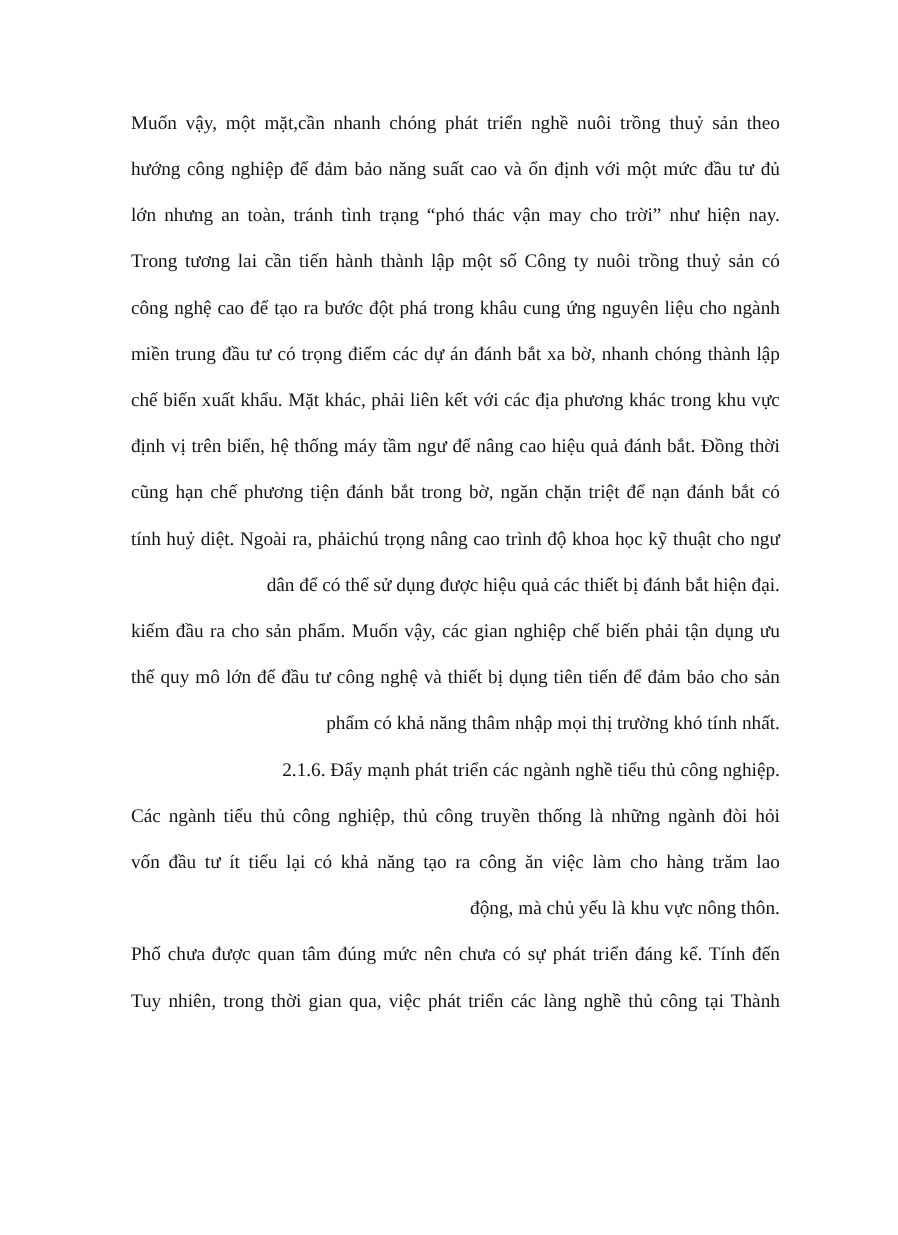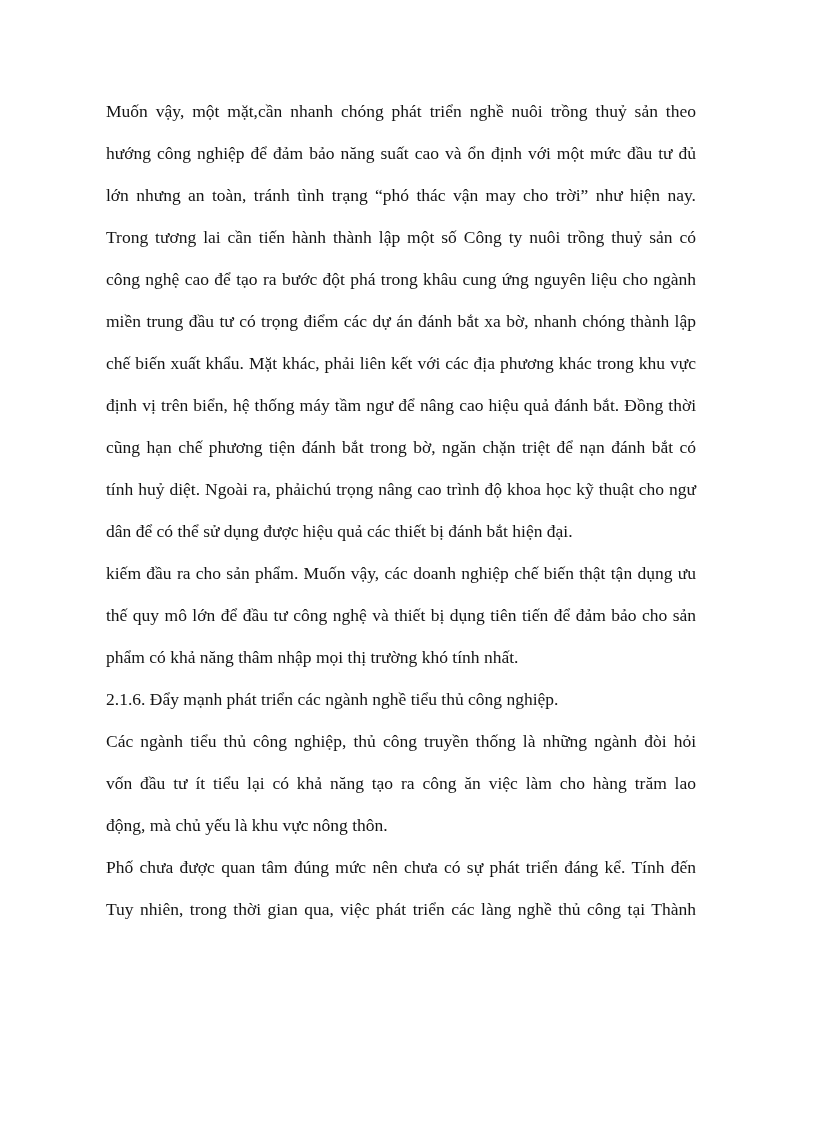--- a/index.html
+++ b/index.html
@@ -11,30 +11,30 @@
   .page {
     position: relative;
     width: 816px;
     height: 1123px;
     background: #ffffff;
     color: #141414;
     overflow: hidden;
   }
   .text-block {
     position: absolute;
-    left: 106px;
+    left: 119px;
     top: 90px;
     width: 590px;
     font-size: 17.5px;
   }
   .line {
     height: 42px;
     line-height: 42px;
     white-space: normal;
-    text-align: left;
+    text-align: right;
   }
   .line.j {
     text-align: justify;
     text-align-last: justify;
   }
 </style>
 </head>
 <body>
 
 <div class="page">
@@ -48,21 +48,21 @@
       <div class="line j">công nghệ cao để tạo ra bước đột phá trong khâu cung ứng nguyên liệu cho ngành</div>
       <div class="line j">miền trung đầu tư có trọng điểm các dự án đánh bắt xa bờ, nhanh chóng thành lập</div>
       <div class="line j">chế biến xuất khẩu. Mặt khác, phải liên kết với các địa phương khác trong khu vực</div>
       <div class="line j">định vị trên biển, hệ thống máy tầm ngư để nâng cao hiệu quả đánh bắt. Đồng thời</div>
       <div class="line j">cũng hạn chế phương tiện đánh bắt trong bờ, ngăn chặn triệt để nạn đánh bắt có</div>
       <div class="line j">tính huỷ diệt. Ngoài ra, phảichú trọng nâng cao trình độ khoa học kỹ thuật cho ngư</div>
       <div class="line">dân để có thể sử dụng được hiệu quả các thiết bị đánh bắt hiện đại.</div>
     </div>
 
     <div>
-      <div class="line j">kiếm đầu ra cho sản phẩm. Muốn vậy, các doanh nghiệp chế biến thật tận dụng ưu</div>
+      <div class="line j">kiếm đầu ra cho sản phẩm. Muốn vậy, các gian nghiệp chế biến phải tận dụng ưu</div>
       <div class="line j">thế quy mô lớn để đầu tư công nghệ và thiết bị dụng tiên tiến để đảm bảo cho sản</div>
       <div class="line">phẩm có khả năng thâm nhập mọi thị trường khó tính nhất.</div>
     </div>
 
     <div>
       <div class="line">2.1.6. Đẩy mạnh phát triển các ngành nghề tiểu thủ công nghiệp.</div>
     </div>
 
     <div>
       <div class="line j">Các ngành tiểu thủ công nghiệp, thủ công truyền thống là những ngành đòi hỏi</div>

